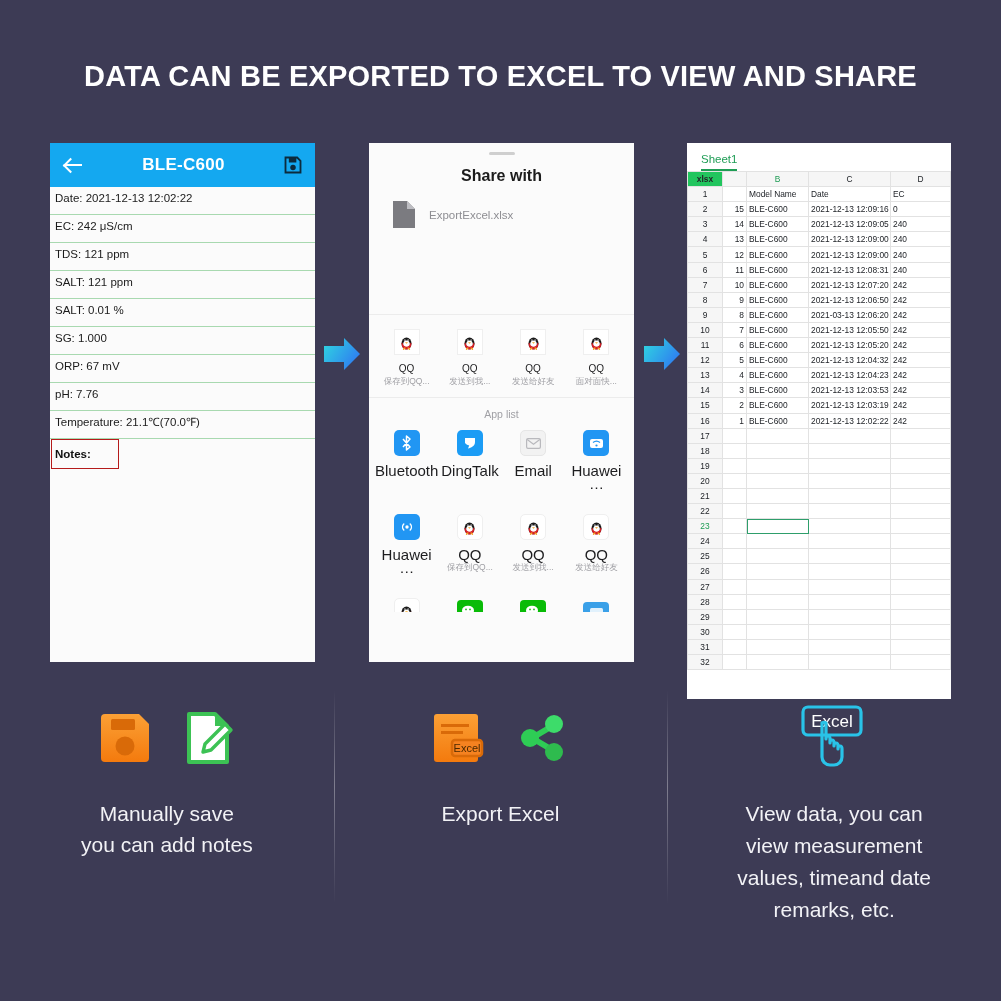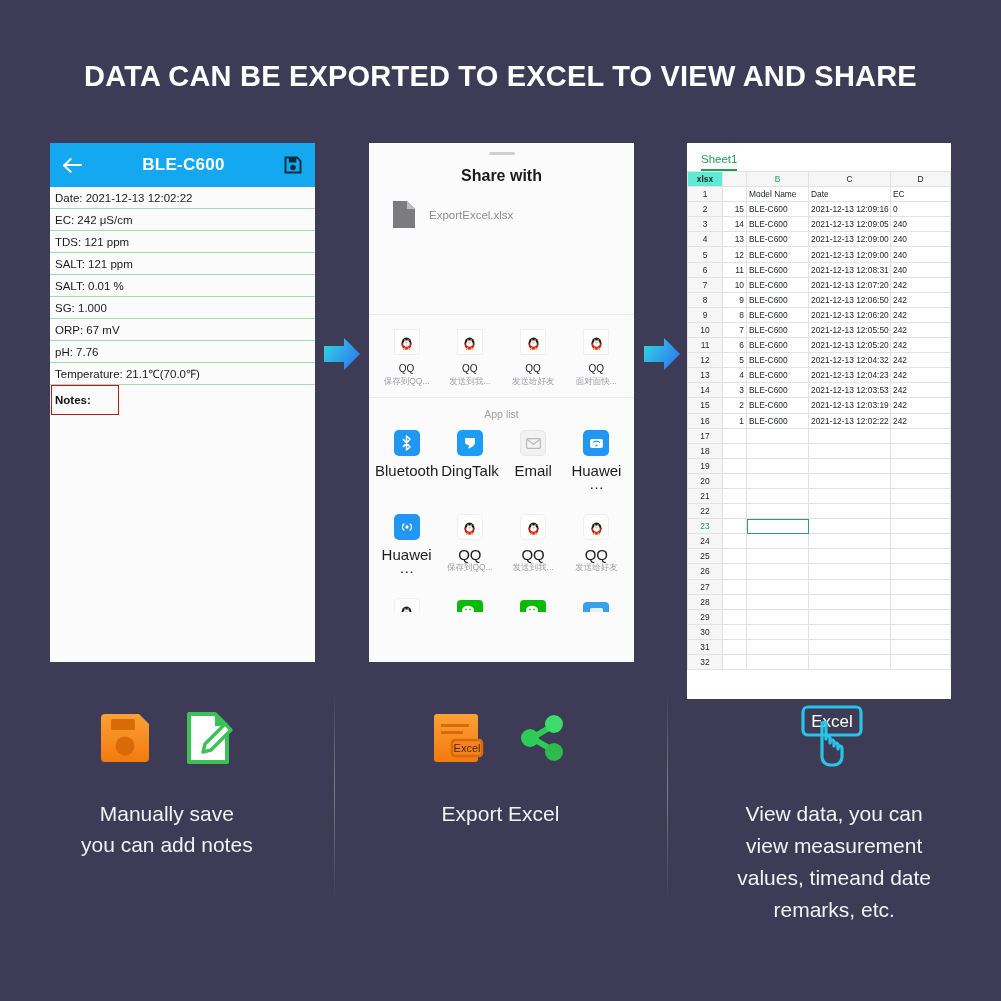--- a/index.html
+++ b/index.html
@@ -58,21 +58,21 @@
   }
   .back-arrow::after {
     content: ""; position: absolute; left: 3px; top: 6px;
     width: 9px; height: 9px; border-left: 2px solid #fff;
     border-bottom: 2px solid #fff; transform: rotate(45deg);
   }
   .save-icon { width: 20px; height: 20px; flex: 0 0 20px; }
 
   .row-list { background: #fbfbfb; }
   .data-row {
-    height: 22px; line-height: 22px;
+    height: 28px; line-height: 22px;
     padding-left: 5px;
     font-size: 11.5px; color: #1b1b1b;
     border-bottom: 1px solid #a8d9b0;
     white-space: nowrap;
   }
   .notes-row {
     position: relative;
     height: 30px;
     padding-left: 5px;
     font-size: 11.5px; font-weight: bold; color: #111;
@@ -149,21 +149,21 @@
     height: 15.1px; padding: 0 2px;
     overflow: hidden; white-space: nowrap;
     font-family: "Liberation Sans", sans-serif;
   }
   .xl-colhead {
     background: #f6f6f6; text-align: center;
     font-size: 9px; font-weight: normal; color: #4a4a4a;
     height: 16px;
   }
   .xl-colhead.hl { color: #1f9d55; }
-  .xl-corner { background: #5eead4; font-size: 6px; color: #b3b3b3; text-align:center;}
+  .xl-corner { background: #22c55e; font-size: 6px; color: #b3b3b3; text-align:center;}
   .xl-rowhead {
     background: #f6f6f6; text-align: center;
     font-size: 9px; color: #4a4a4a; width: 22px;
   }
   .xl-rowhead.sel { color: #1f9d55; }
   .c-idx { text-align: right; width: 24px; }
   .c-b { width: 62px; }
   .c-c { width: 82px; }
   .c-d { width: 60px; }
   td.selcell { outline: 1.6px solid #2e9e6b; outline-offset: -1.6px; }
@@ -575,21 +575,21 @@
             <td class="xl-rowhead">8</td>
             <td class="c-idx">9</td>
             <td class="c-b">BLE-C600</td>
             <td class="c-c">2021-12-13 12:06:50</td>
             <td class="c-d">242</td>
           </tr>
           <tr>
             <td class="xl-rowhead">9</td>
             <td class="c-idx">8</td>
             <td class="c-b">BLE-C600</td>
-            <td class="c-c">2021-12-13 12:06:20</td>
+            <td class="c-c">2021-03-13 12:06:20</td>
             <td class="c-d">242</td>
           </tr>
           <tr>
             <td class="xl-rowhead">10</td>
             <td class="c-idx">7</td>
             <td class="c-b">BLE-C600</td>
             <td class="c-c">2021-12-13 12:05:50</td>
             <td class="c-d">242</td>
           </tr>
           <tr>

